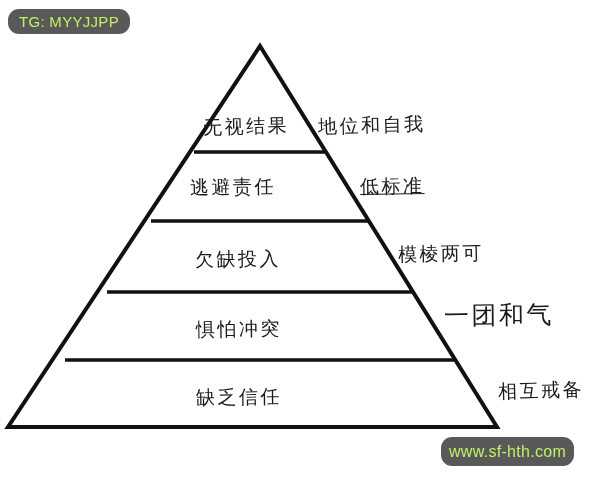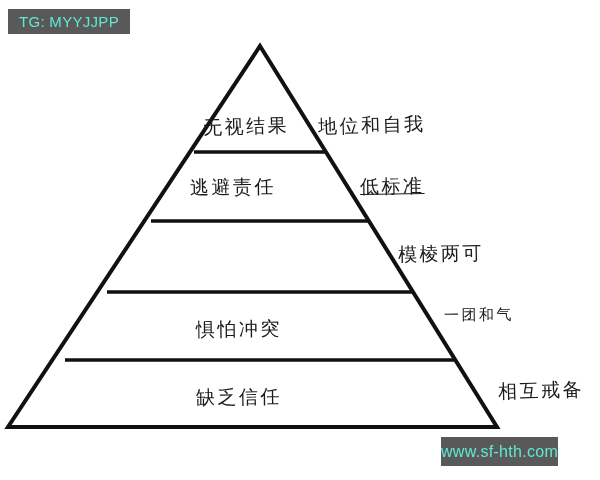--- a/index.html
+++ b/index.html
@@ -15,40 +15,41 @@
     width: 600px;
     height: 480px;
     background: #ffffff;
     overflow: hidden;
   }
 
   
   .chip {
     position: absolute;
     background: #595959;
-    color: #5eead4;
+    color: #bef264;
     font-family: "Liberation Sans", sans-serif;
     display: flex;
     align-items: center;
     justify-content: center;
     letter-spacing: 0.3px;
     white-space: nowrap;
+    border-radius: 11px;
   }
   #tag-chip {
     left: 8px;
     top: 9px;
     height: 25px;
     padding: 0 11px;
     font-size: 15px;
   }
   #site-chip {
     left: 441px;
     top: 437px;
     height: 29px;
-    padding: 0 0;
+    padding: 0 8px;
     font-size: 16px;
   }
 
   
   #pyramid-svg {
     position: absolute;
     left: 0;
     top: 0;
     width: 600px;
     height: 480px;
@@ -82,21 +83,21 @@
   .lv1-in  { left: 203px; top: 115px; font-size: 19px; transform: rotate(-1.5deg); }
   .lv1-out { left: 318px; top: 114px; font-size: 19px; transform: rotate(-1.5deg); }
 
   .lv2-in  { left: 190px; top: 175px; font-size: 19px; transform: rotate(-0.8deg); }
   .lv2-out { left: 360px; top: 174px; font-size: 19px; transform: rotate(-0.8deg); text-decoration: underline; }
 
   .lv3-in  { left: 195px; top: 247px; font-size: 19px; transform: rotate(-0.6deg); }
   .lv3-out { left: 398px; top: 242px; font-size: 19px; transform: rotate(-1.2deg); }
 
   .lv4-in  { left: 196px; top: 317px; font-size: 19px; transform: rotate(-0.8deg); }
-  .lv4-out { left: 444px; top: 306px; font-size: 15px; transform: rotate(-0.6deg); }
+  .lv4-out { left: 444px; top: 299px; font-size: 25px; transform: rotate(-0.6deg); }
 
   .lv5-in  { left: 196px; top: 385px; font-size: 19px; transform: rotate(-0.8deg); }
   .lv5-out { left: 498px; top: 379px; font-size: 19px; transform: rotate(-1.5deg); }
 </style>
 </head>
 <body>
 
 <div id="stage">
 
   <div class="chip" id="tag-chip">TG: MYYJJPP</div>
@@ -110,20 +111,21 @@
     <line class="pyr-divider" x1="107" y1="292" x2="414" y2="292"></line>
     <line class="pyr-divider" x1="65" y1="360" x2="456" y2="360"></line>
   </svg>
 
   <div class="hand inner lv1-in">无视结果</div>
   <div class="hand outer lv1-out">地位和自我</div>
 
   <div class="hand inner lv2-in">逃避责任</div>
   <div class="hand outer lv2-out">低标准</div>
 
+  <div class="hand inner lv3-in">欠缺投入</div>
   <div class="hand outer lv3-out">模棱两可</div>
 
   <div class="hand inner lv4-in">惧怕冲突</div>
   <div class="hand outer lv4-out">一团和气</div>
 
   <div class="hand inner lv5-in">缺乏信任</div>
   <div class="hand outer lv5-out">相互戒备</div>
 
   <div class="chip" id="site-chip">www.sf-hth.com</div>
 

